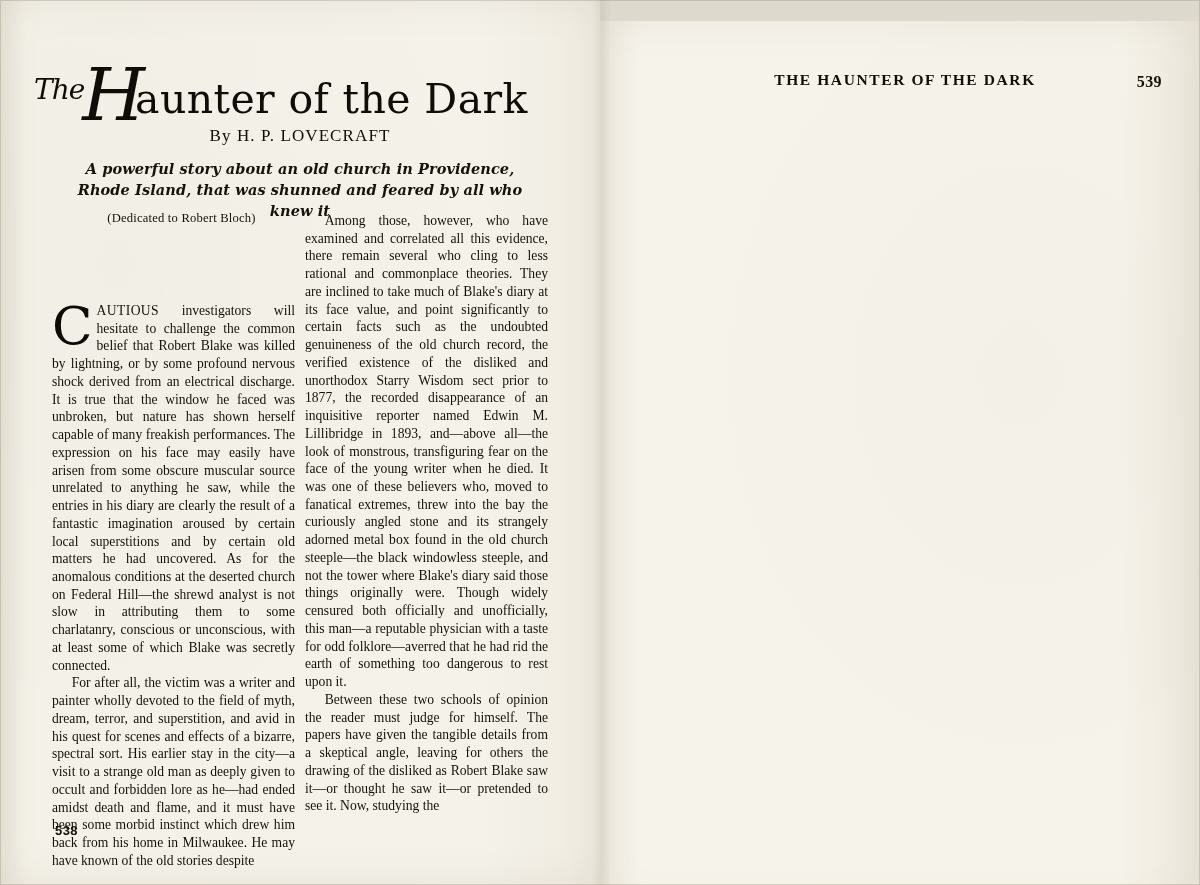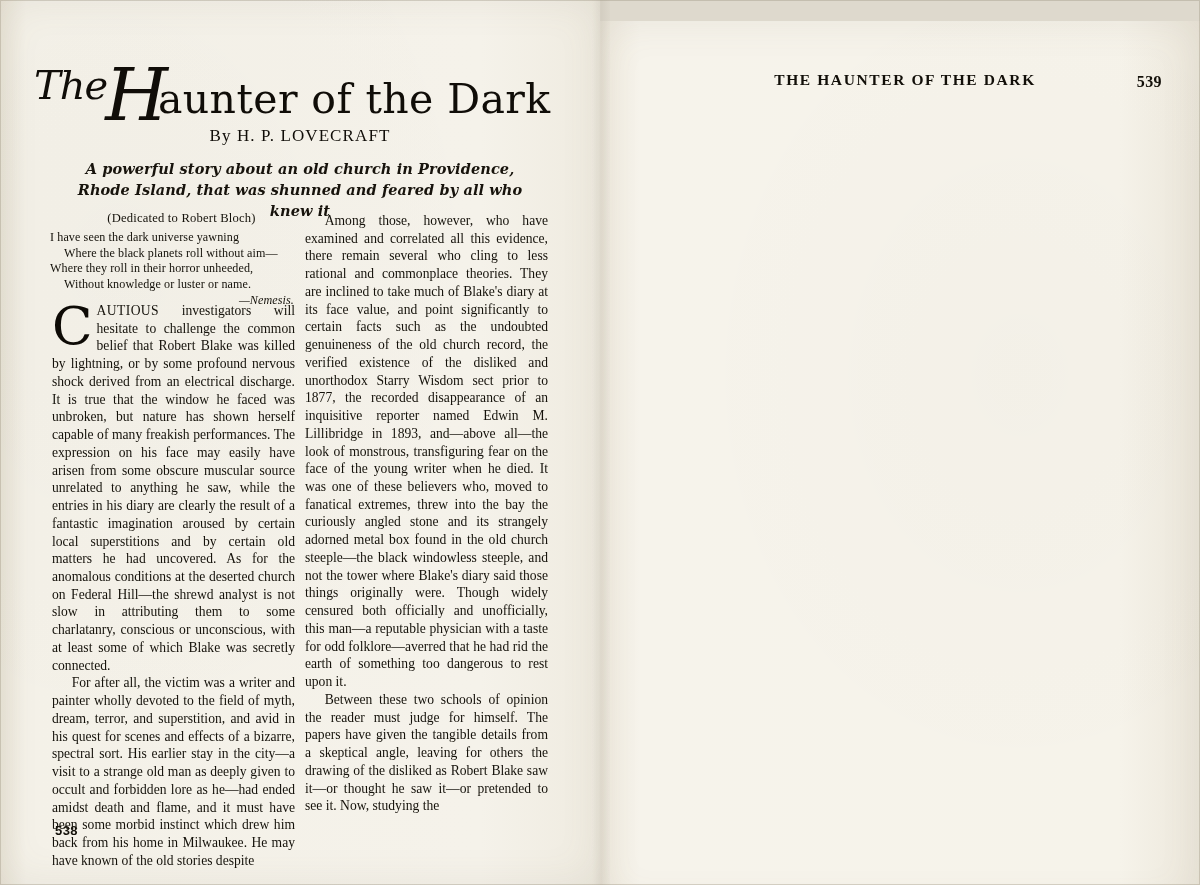--- a/index.html
+++ b/index.html
@@ -79,21 +79,21 @@
     width: 540px;
     height: 68px;
     font-size: 47px;
     line-height: 1;
     text-align: left;
     letter-spacing: 0.2px;
   }
   .title-the {
     font-family: "DejaVu Serif", serif;
     font-style: italic;
-    font-size: 40px;
+    font-size: 28px;
     position: relative;
     top: -14px;
     left: 4px;
     letter-spacing: -1px;
   }
   .title-h {
     font-family: "DejaVu Serif", serif;
     font-style: italic;
     font-size: 72px;
     position: relative;
@@ -269,27 +269,20 @@
     <div class="masthead">
       <div class="title-line title-main">
         <span class="title-the">The</span><span class="title-h">H</span><span class="title-rest">aunter of the Dark</span>
       </div>
       <div class="byline">By H. P. LOVECRAFT</div>
       <div class="blurb">A powerful story about an old church in Providence, Rhode Island, that was shunned and feared by all who knew it</div>
     </div>
 
     <div class="dedication">(Dedicated to Robert Bloch)</div>
 
-    <div class="epigraph">
-      <span class="ep-line">I have seen the dark universe yawning</span>
-      <span class="ep-line ind">Where the black planets roll without aim—</span>
-      <span class="ep-line">Where they roll in their horror unheeded,</span>
-      <span class="ep-line ind">Without knowledge or luster or name.</span>
-      <span class="attrib">—Nemesis.</span>
-    </div>
 
     <div class="col" id="col1">
       <p class="noindent"><span class="dropcap dropcap-c">C</span><span class="allcaps">AUTIOUS</span><span> investigators will hesitate to challenge the common belief that Robert Blake was killed by lightning, or by some profound nervous shock derived from an electrical discharge. It is true that the window he faced was unbroken, but nature has shown herself capable of many freakish performances. The expression on his face may easily have arisen from some obscure muscular source unrelated to anything he saw, while the entries in his diary are clearly the result of a fantastic imagination aroused by certain local superstitions and by certain old matters he had uncovered. As for the anomalous conditions at the deserted church on Federal Hill—the shrewd analyst is not slow in attributing them to some charlatanry, conscious or unconscious, with at least some of which Blake was secretly connected.</span></p>
       <p><span>For after all, the victim was a writer and painter wholly devoted to the field of myth, dream, terror, and superstition, and avid in his quest for scenes and effects of a bizarre, spectral sort. His earlier stay in the city—a visit to a strange old man as deeply given to occult and forbidden lore as he—had ended amidst death and flame, and it must have been some morbid instinct which drew him back from his home in Milwaukee. He may have known of the old stories despite</span></p>
     </div>
 
     <div class="col" id="col2">
       <p><span>Among those, however, who have examined and correlated all this evidence, there remain several who cling to less rational and commonplace theories. They are inclined to take much of Blake's diary at its face value, and point significantly to certain facts such as the undoubted genuineness of the old church record, the verified existence of the disliked and unorthodox Starry Wisdom sect prior to 1877, the recorded disappearance of an inquisitive reporter named Edwin M. Lillibridge in 1893, and—above all—the look of monstrous, transfiguring fear on the face of the young writer when he died. It was one of these believers who, moved to fanatical extremes, threw into the bay the curiously angled stone and its strangely adorned metal box found in the old church steeple—the black windowless steeple, and not the tower where Blake's diary said those things originally were. Though widely censured both officially and unofficially, this man—a reputable physician with a taste for odd folklore—averred that he had rid the earth of something too dangerous to rest upon it.</span></p>
       <p><span>Between these two schools of opinion the reader must judge for himself. The papers have given the tangible details from a skeptical angle, leaving for others the drawing of the disliked as Robert Blake saw it—or thought he saw it—or pretended to see it. Now, studying the</span></p>
     </div>

